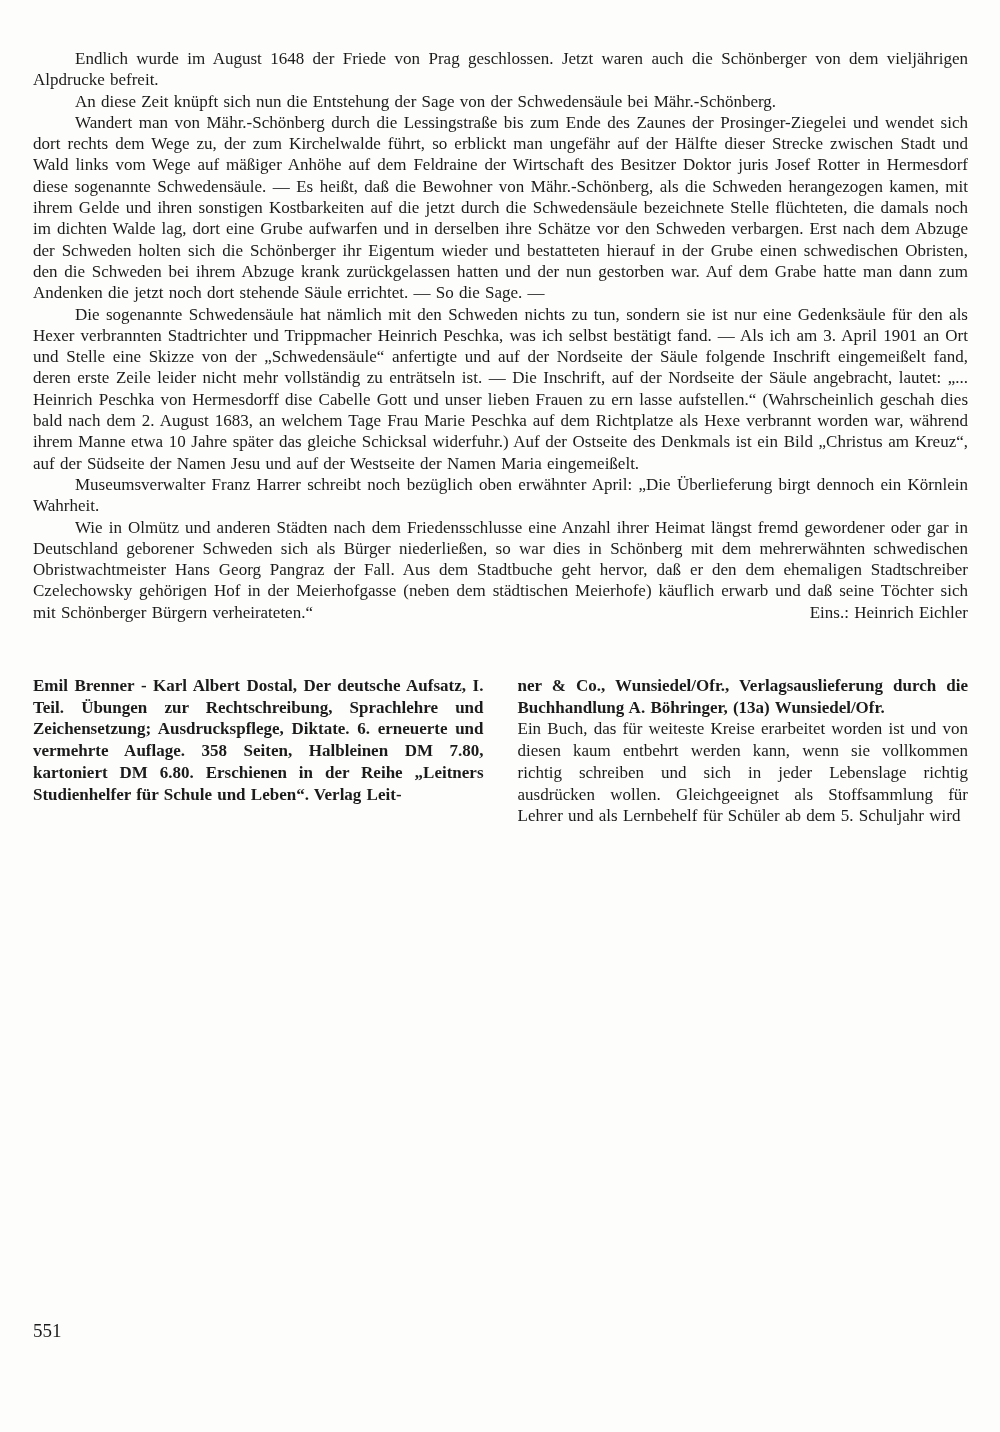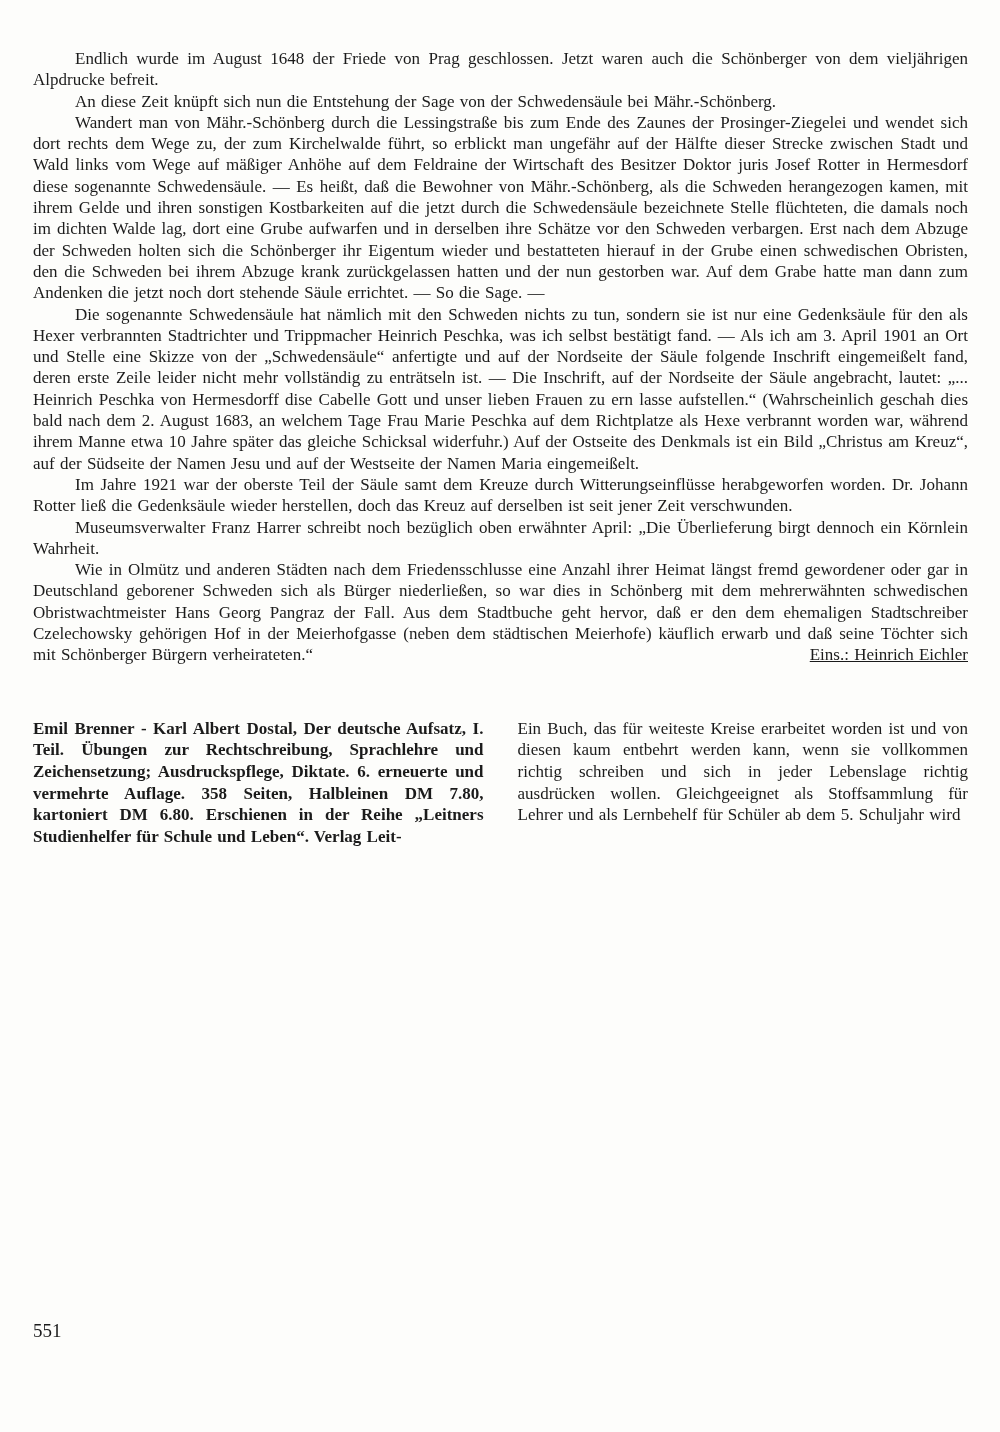--- a/index.html
+++ b/index.html
@@ -20,21 +20,20 @@
     text-align: justify;
     text-indent: 42px;
     hyphens: auto;
     -webkit-hyphens: auto;
     word-spacing: 1px;
   }
   .sig {
     float: right;
     text-indent: 0;
     padding-left: 20px;
-    text-decoration: underline;
   }
   .section {
     margin-top: 52px;
     display: grid;
     grid-template-columns: 1fr 1fr;
     column-gap: 34px;
   }
   .col { min-width: 0; }
   .heading {
     text-align: center;
@@ -64,29 +63,29 @@
 </head>
 <body>
 
 <div class="page">
 
   <div class="article">
     <p>Endlich wurde im August 1648 der Friede von Prag geschlossen. Jetzt waren auch die Schönberger von dem vieljährigen Alpdrucke befreit.</p>
     <p>An diese Zeit knüpft sich nun die Entstehung der Sage von der Schwedensäule bei Mähr.-Schönberg.</p>
     <p>Wandert man von Mähr.-Schönberg durch die Lessingstraße bis zum Ende des Zaunes der Prosinger-Ziegelei und wendet sich dort rechts dem Wege zu, der zum Kirchelwalde führt, so erblickt man ungefähr auf der Hälfte dieser Strecke zwischen Stadt und Wald links vom Wege auf mäßiger Anhöhe auf dem Feldraine der Wirtschaft des Besitzer Doktor juris Josef Rotter in Hermesdorf diese sogenannte Schwedensäule. — Es heißt, daß die Bewohner von Mähr.-Schönberg, als die Schweden herangezogen kamen, mit ihrem Gelde und ihren sonstigen Kostbarkeiten auf die jetzt durch die Schwedensäule bezeichnete Stelle flüchteten, die damals noch im dichten Walde lag, dort eine Grube aufwarfen und in derselben ihre Schätze vor den Schweden verbargen. Erst nach dem Abzuge der Schweden holten sich die Schönberger ihr Eigentum wieder und bestatteten hierauf in der Grube einen schwedischen Obristen, den die Schweden bei ihrem Abzuge krank zurückgelassen hatten und der nun gestorben war. Auf dem Grabe hatte man dann zum Andenken die jetzt noch dort stehende Säule errichtet. — So die Sage. —</p>
     <p>Die sogenannte Schwedensäule hat nämlich mit den Schweden nichts zu tun, sondern sie ist nur eine Gedenksäule für den als Hexer verbrannten Stadtrichter und Trippmacher Heinrich Peschka, was ich selbst bestätigt fand. — Als ich am 3. April 1901 an Ort und Stelle eine Skizze von der „Schwedensäule“ anfertigte und auf der Nordseite der Säule folgende Inschrift eingemeißelt fand, deren erste Zeile leider nicht mehr vollständig zu enträtseln ist. — Die Inschrift, auf der Nordseite der Säule angebracht, lautet: „... Heinrich Peschka von Hermesdorff dise Cabelle Gott und unser lieben Frauen zu ern lasse aufstellen.“ (Wahrscheinlich geschah dies bald nach dem 2. August 1683, an welchem Tage Frau Marie Peschka auf dem Richtplatze als Hexe verbrannt worden war, während ihrem Manne etwa 10 Jahre später das gleiche Schicksal widerfuhr.) Auf der Ostseite des Denkmals ist ein Bild „Christus am Kreuz“, auf der Südseite der Namen Jesu und auf der Westseite der Namen Maria eingemeißelt.</p>
-    <p>Im Jahre 1921 war der oberste Teil der Säule samt dem Kreuze durch Witterungseinflüsse herabgeworfen worden. Dr. Johann Rotter ließ die Gedenksäule wieder herstellen, doch das Kreuz auf derselben ist seit jener Zeit verschwunden.</p>
     <p>Museumsverwalter Franz Harrer schreibt noch bezüglich oben erwähnter April: „Die Überlieferung birgt dennoch ein Körnlein Wahrheit.</p>
     <p><span>Wie in Olmütz und anderen Städten nach dem Friedensschlusse eine Anzahl ihrer Heimat längst fremd gewordener oder gar in Deutschland geborener Schweden sich als Bürger niederließen, so war dies in Schönberg mit dem mehrerwähnten schwedischen Obristwachtmeister Hans Georg Pangraz der Fall. Aus dem Stadtbuche geht hervor, daß er den dem ehemaligen Stadtschreiber Czelechowsky gehörigen Hof in der Meierhofgasse (neben dem städtischen Meierhofe) käuflich erwarb und daß seine Töchter sich mit Schönberger Bürgern verheirateten.“</span><span class="sig">Eins.: Heinrich Eichler</span></p>
   </div>
 
   <div class="section">
     <div class="col">
       <p class="bold">Emil Brenner - Karl Albert Dostal, Der deutsche Aufsatz, I. Teil. Übungen zur Rechtschreibung, Sprachlehre und Zeichensetzung; Ausdruckspflege, Diktate. 6. erneuerte und vermehrte Auflage. 358 Seiten, Halbleinen DM 7.80, kartoniert DM 6.80. Erschienen in der Reihe „Leitners Studienhelfer für Schule und Leben“. Verlag Leit-</p>
     </div>
     <div class="col">
+      <p class="bold">ner &amp; Co., Wunsiedel/Ofr., Verlagsauslieferung durch die Buchhandlung A. Böhringer, (13a) Wunsiedel/Ofr.</p>
       <p class="gap">Ein Buch, das für weiteste Kreise erarbeitet worden ist und von diesen kaum entbehrt werden kann, wenn sie vollkommen richtig schreiben und sich in jeder Lebenslage richtig ausdrücken wollen. Gleichgeeignet als Stoffsammlung für Lehrer und als Lernbehelf für Schüler ab dem 5. Schuljahr wird</p>
     </div>
   </div>
 
   <div class="page-number">551</div>
 
 </div>
 
 </body></html>

